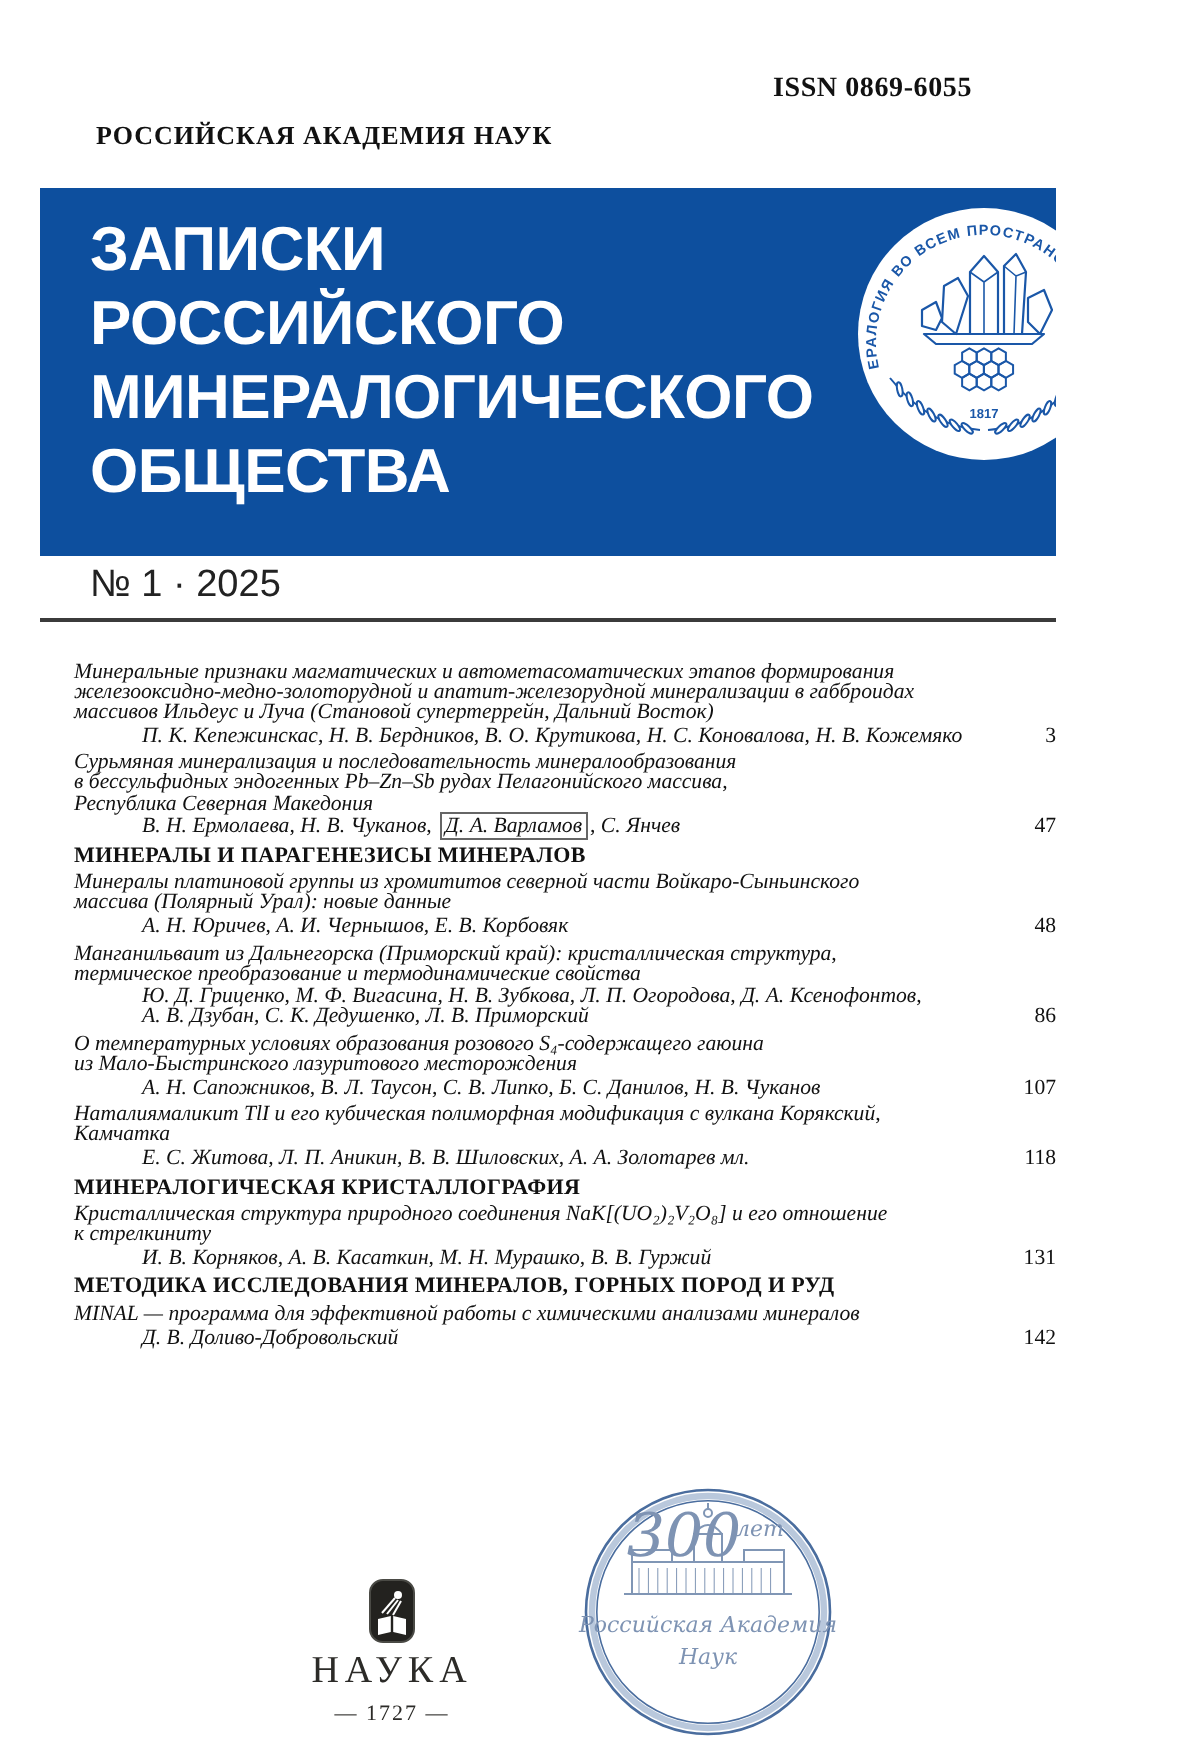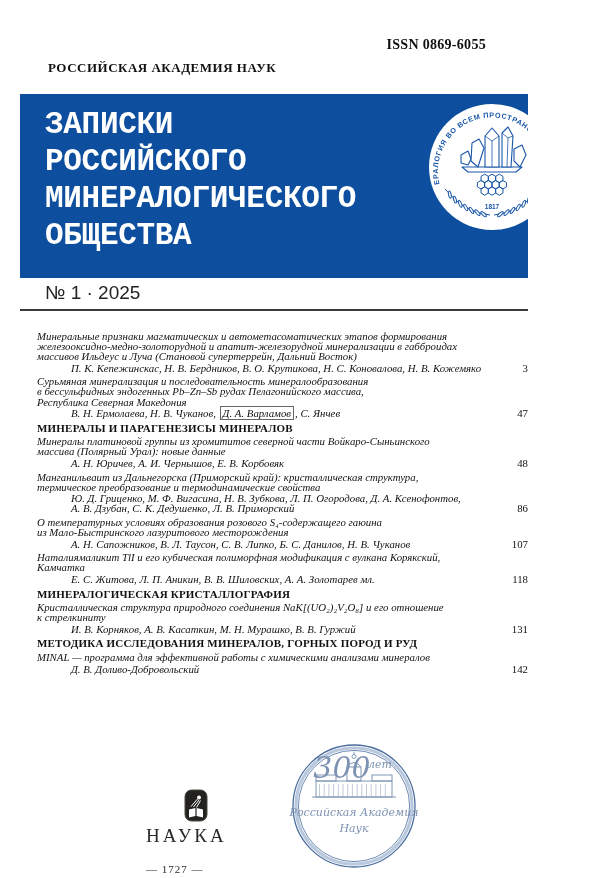--- a/index.html
+++ b/index.html
@@ -1,38 +1,38 @@
 <!DOCTYPE html>
 <html><head>
 <meta charset="utf-8">
 <style>
   html,body{margin:0;padding:0;background:#fff;}
   .page{position:relative;width:528px;height:878px;background:#ffffff;overflow:hidden;
         font-family:"Liberation Serif","DejaVu Serif",serif;color:#111;}
   .issn{position:absolute;top:37px;right:42px;font-weight:bold;font-size:14px;letter-spacing:.3px;}
   .academy{position:absolute;top:60px;left:48px;font-weight:bold;font-size:13px;letter-spacing:.5px;}
   .title-box{position:absolute;left:20px;top:94px;width:558px;height:184px;background:#0d4f9e;}
-  .jtitle{position:absolute;left:25px;top:12px;color:#fff;font-family:Liberation Mono, monospace;
+  .jtitle{position:absolute;left:25px;top:12px;color:#fff;font-family:Liberation Sans, sans-serif;
           font-weight:bold;font-size:31px;line-height:37px;letter-spacing:-.3px;}
   .emblem{position:absolute;left:408px;top:9px;}
   .issue{position:absolute;left:45px;top:282px;font-family:"Liberation Sans","DejaVu Sans",sans-serif;
          font-size:19px;color:#222;}
   .rule{position:absolute;left:20px;top:309px;width:560px;height:2px;background:#3b3b3b;}
   .toc{position:absolute;left:37px;top:331px;width:491px;font-size:10.8px;line-height:10.1px;}
   .toc-entry{position:relative;margin:0 0 3.5px 0;}
   .toc-title-line{white-space:nowrap;font-style:italic;}
   .toc-authors{font-style:italic;margin-top:1.5px;}
   .toc-authors-line{white-space:nowrap;margin-left:34px;}
   .toc-page{position:absolute;right:0;bottom:0;font-style:normal;}
   .toc-heading{font-weight:bold;font-size:11px;letter-spacing:.2px;margin:4.5px 0 3.5px 0;white-space:nowrap;}
   .boxed{border:1px solid #666;padding:0 2px;margin:0 1px;}
-  .nauka{position:absolute;left:146px;top:789px;width:100px;text-align:left;}
+  .nauka{position:absolute;left:146px;top:789px;width:100px;text-align:center;}
   .nauka svg{display:block;margin:0 auto;}
   .nauka-name{margin-top:3px;font-size:19px;letter-spacing:3px;color:#2c2b28;}
-  .nauka-year{margin-top:16px;font-size:11px;letter-spacing:1px;color:#2c2b28;}
+  .nauka-year{margin-top:4px;font-size:11px;letter-spacing:1px;color:#2c2b28;}
   .ras300{position:absolute;left:288px;top:740px;}
   .script{font-style:italic;font-family:"DejaVu Serif",serif;}
 </style>
 </head>
 <body>
 
 <div class="page">
 
   <div class="issn">ISSN 0869-6055</div>
   <div class="academy">РОССИЙСКАЯ АКАДЕМИЯ НАУК</div>

